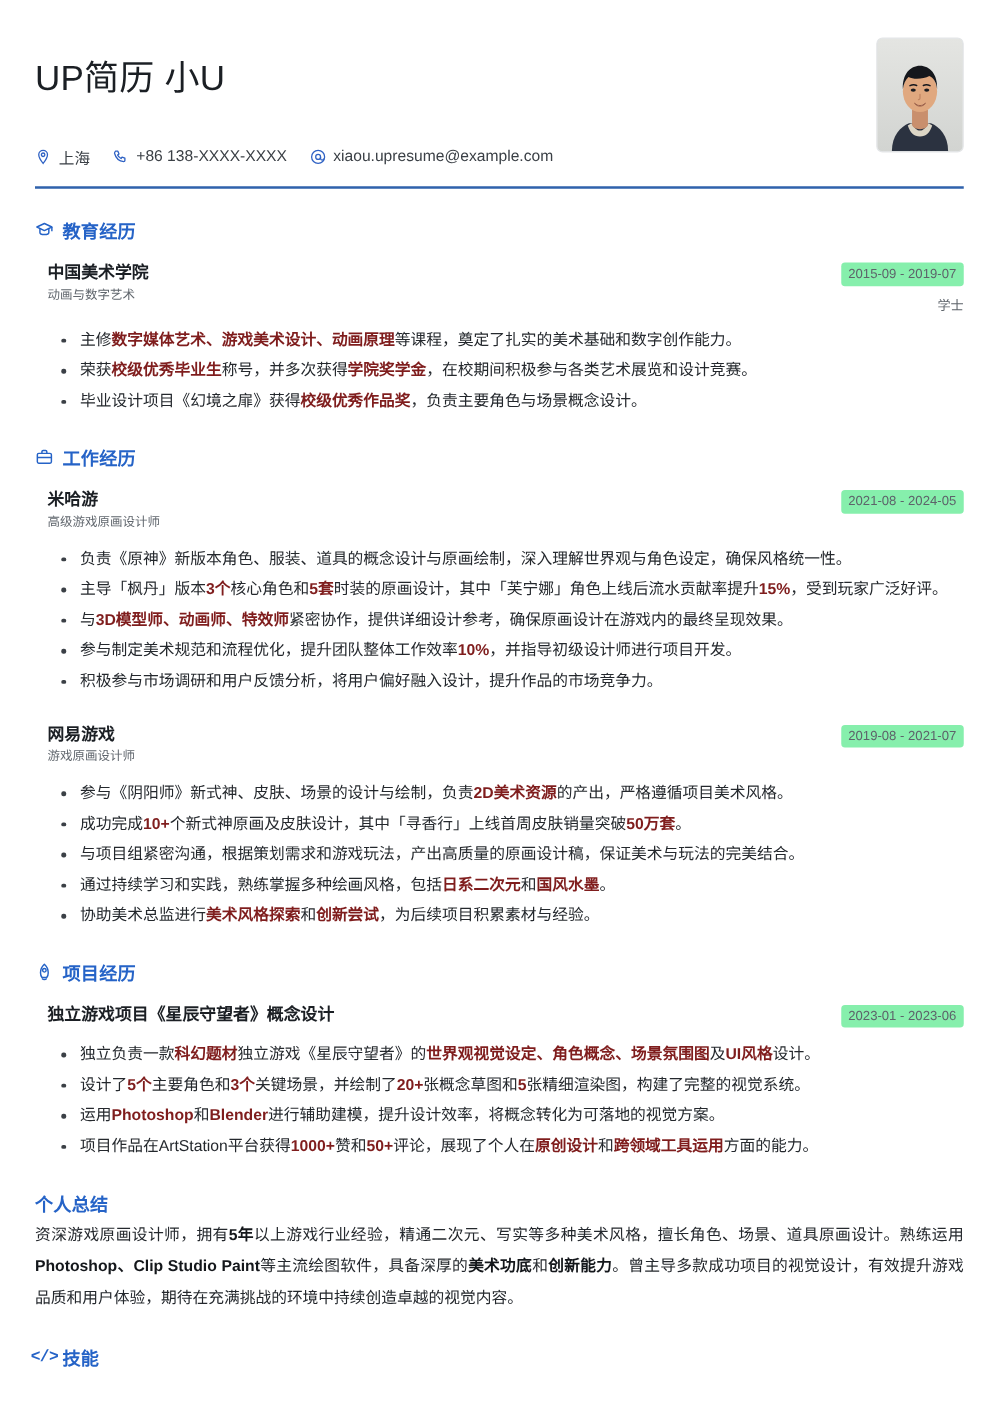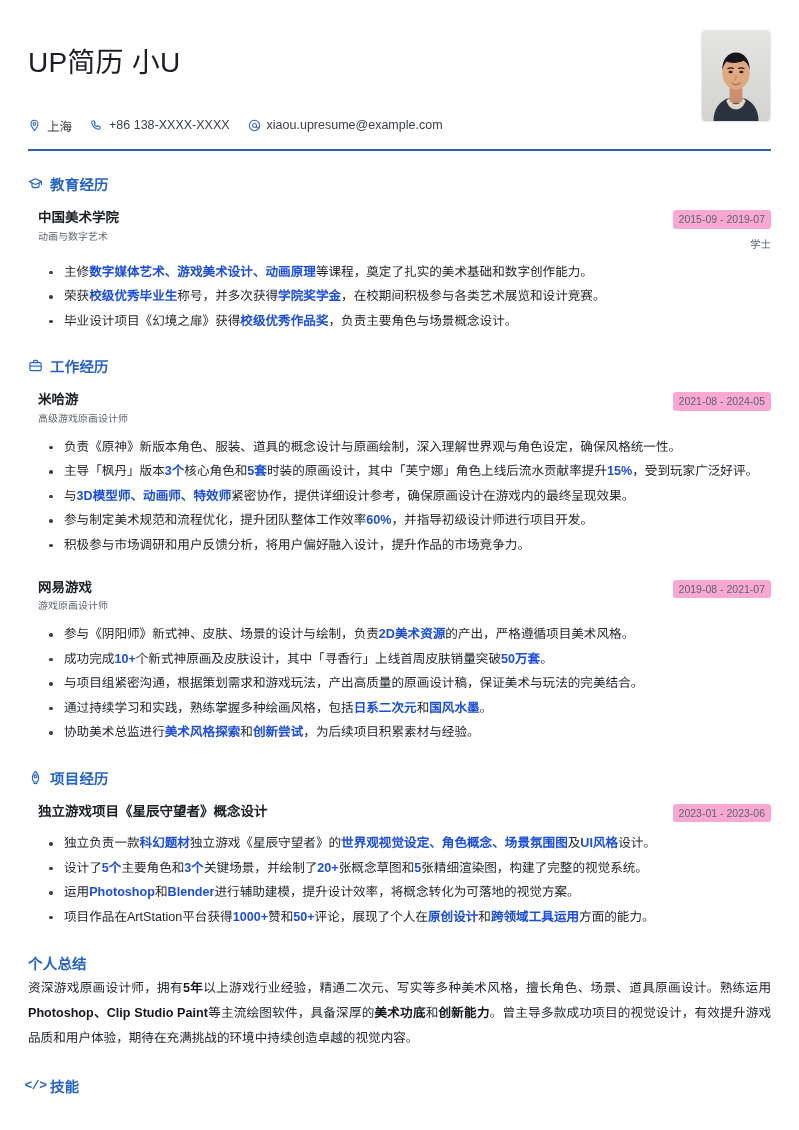--- a/index.html
+++ b/index.html
@@ -152,21 +152,21 @@
   }
 
   .entry-meta {
     flex: 0 0 auto;
     text-align: right;
     padding-top: 1px;
   }
 
   .date-badge {
     display: inline-block;
-    background: #f9a8d4;
+    background: #86efac;
     color: #5d636a;
     font-size: 10.5px;
     line-height: 1;
     padding: 4px 6px;
     border-radius: 3px;
     white-space: nowrap;
   }
 
   .meta-extra {
     display: block;
@@ -194,21 +194,21 @@
     content: "";
     position: absolute;
     left: 7px;
     top: 11px;
     width: 3.5px;
     height: 3.5px;
     border-radius: 50%;
     background: #3b4046;
   }
 
-  .bullets li b { font-weight: 700; color: #1d4ed8; }
+  .bullets li b { font-weight: 700; color: #7f1d1d; }
 
   
   .plain-head {
     color: #2563c7;
     font-size: 14.5px;
     font-weight: 700;
     letter-spacing: 0.2px;
   }
 
   .summary-text {
@@ -354,21 +354,21 @@
             <div class="entry-sub">高级游戏原画设计师</div>
           </div>
           <div class="entry-meta">
             <span class="date-badge">2021-08 - 2024-05</span>
           </div>
         </div>
         <ul class="bullets">
             <li>负责《原神》新版本角色、服装、道具的概念设计与原画绘制，深入理解世界观与角色设定，确保风格统一性。</li>
             <li>主导「枫丹」版本<b>3个</b>核心角色和<b>5套</b>时装的原画设计，其中「芙宁娜」角色上线后流水贡献率提升<b>15%</b>，受到玩家广泛好评。</li>
             <li>与<b>3D模型师、动画师、特效师</b>紧密协作，提供详细设计参考，确保原画设计在游戏内的最终呈现效果。</li>
-            <li>参与制定美术规范和流程优化，提升团队整体工作效率<b>60%</b>，并指导初级设计师进行项目开发。</li>
+            <li>参与制定美术规范和流程优化，提升团队整体工作效率<b>10%</b>，并指导初级设计师进行项目开发。</li>
             <li>积极参与市场调研和用户反馈分析，将用户偏好融入设计，提升作品的市场竞争力。</li>
           </ul>
       </div>
 
       <div class="entry">
         <div class="entry-top">
           <div class="entry-main">
             <div class="entry-title">网易游戏</div>
             <div class="entry-sub">游戏原画设计师</div>
           </div>

